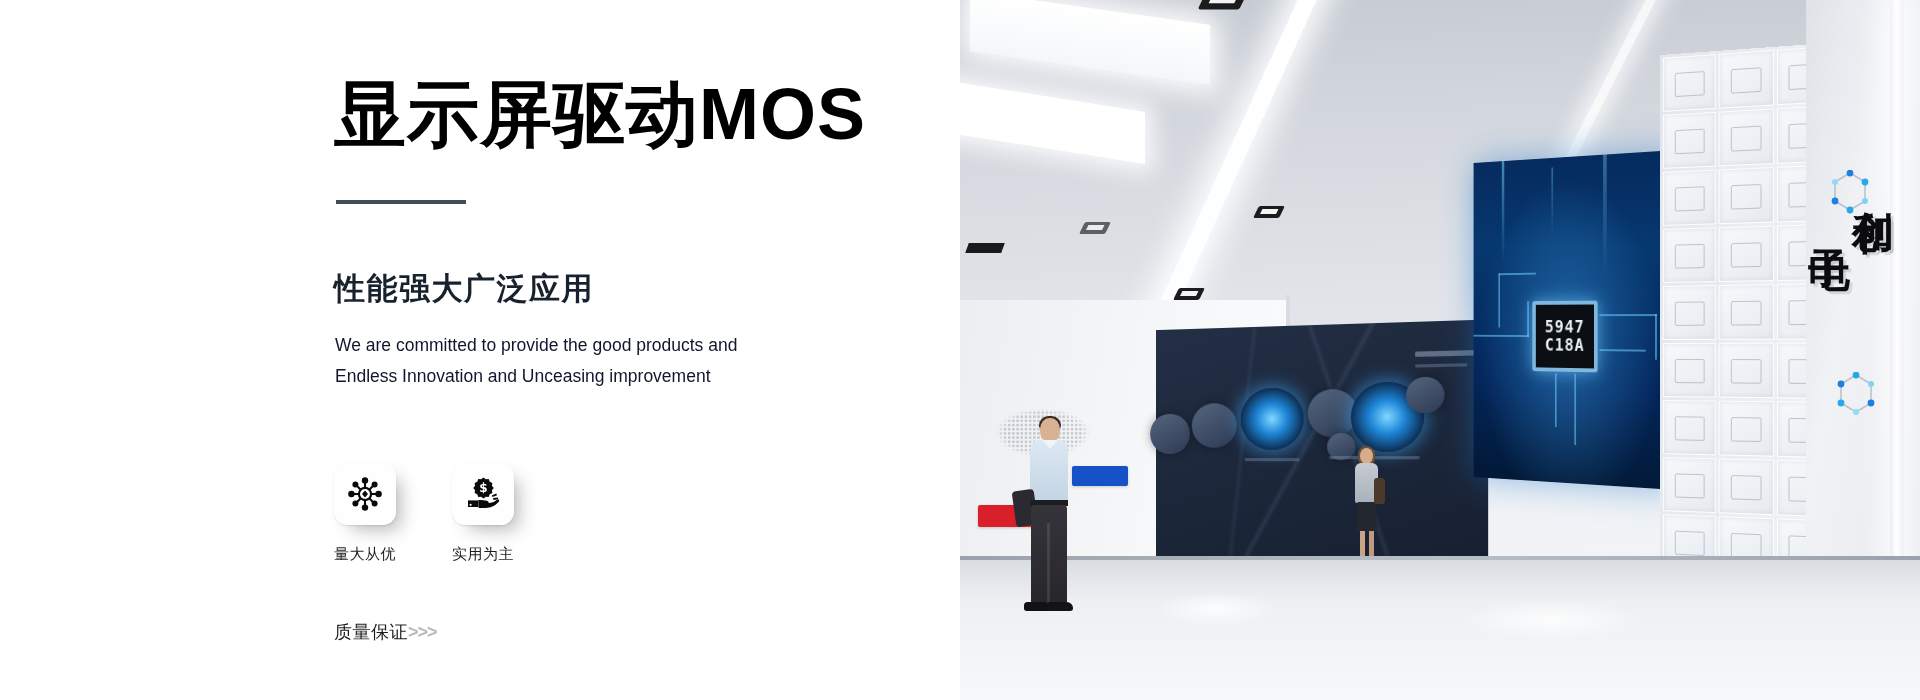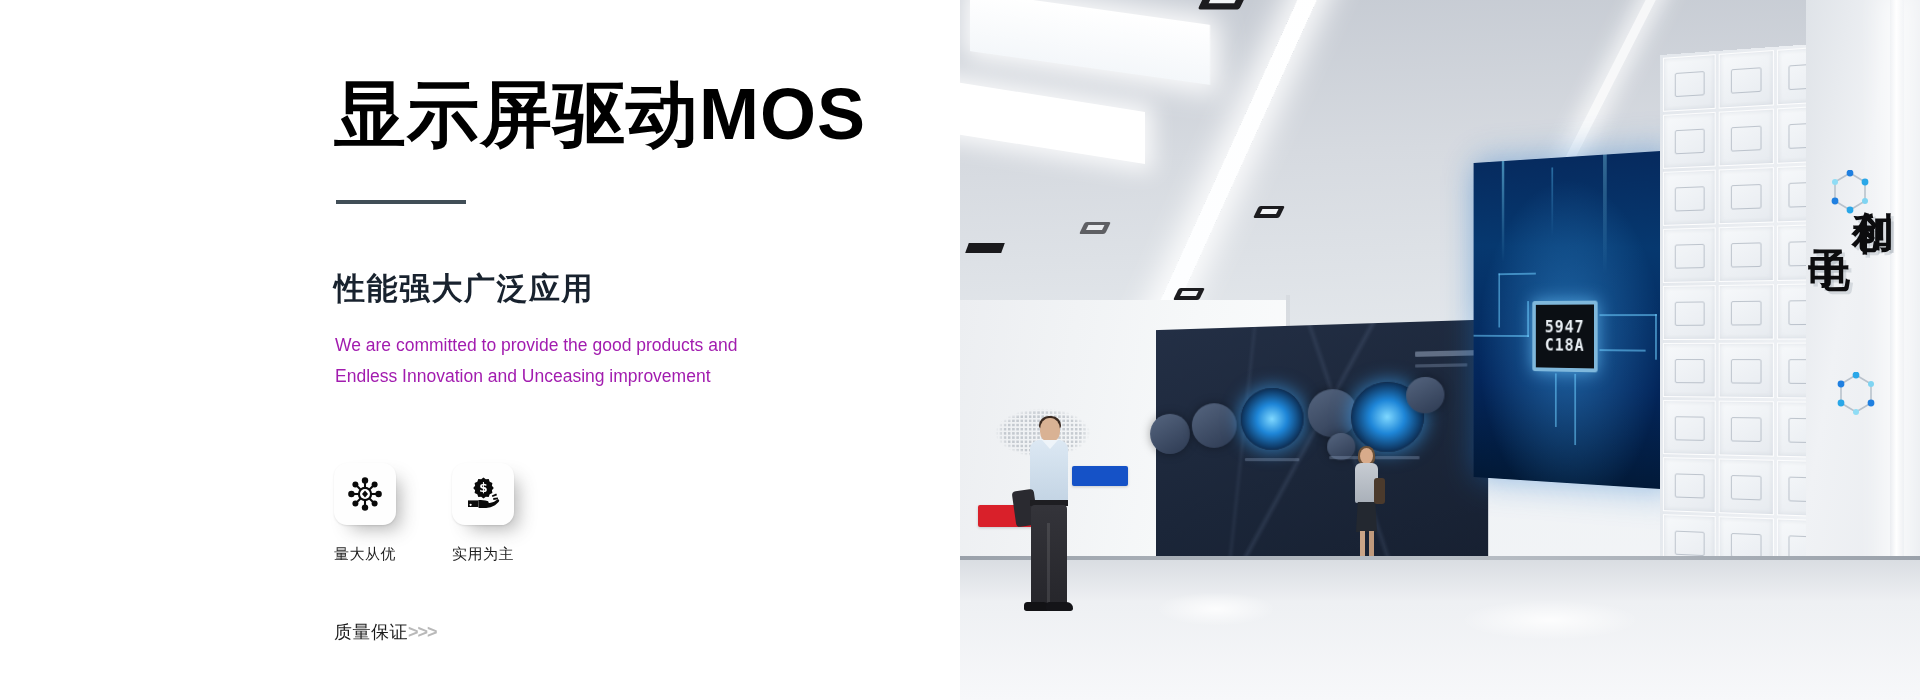--- a/index.html
+++ b/index.html
@@ -28,21 +28,21 @@
     position:absolute; top:200px; left:2px;
     width:130px; height:4px; background:#414e57;
   }
   .sub-title{
     position:absolute; top:268px; left:0;
     font-size:31px; font-weight:700; color:#18222e;
     letter-spacing:1.5px; white-space:nowrap;
   }
   .desc{
     position:absolute; top:330px; left:1px;
-    font-size:17.5px; line-height:31px; color:#a21caf; font-weight:400;
+    font-size:17.5px; line-height:31px; color:#0f172a; font-weight:400;
   }
   .desc div{ white-space:nowrap; }
 
   
   .features{
     position:absolute; top:463px; left:0;
     display:flex; gap:0;
   }
   .feature{ width:118px; }
   .badge{

